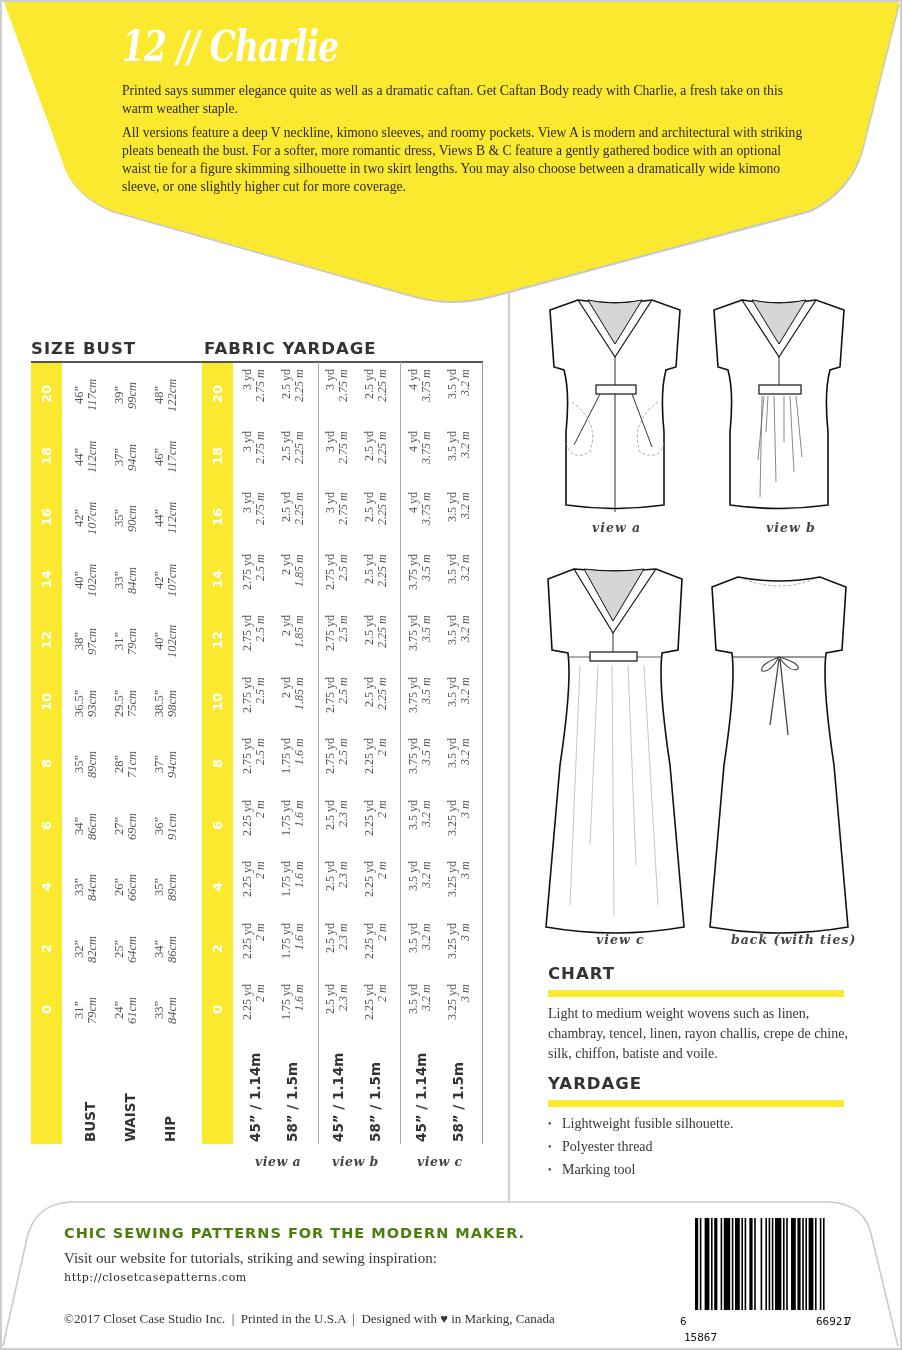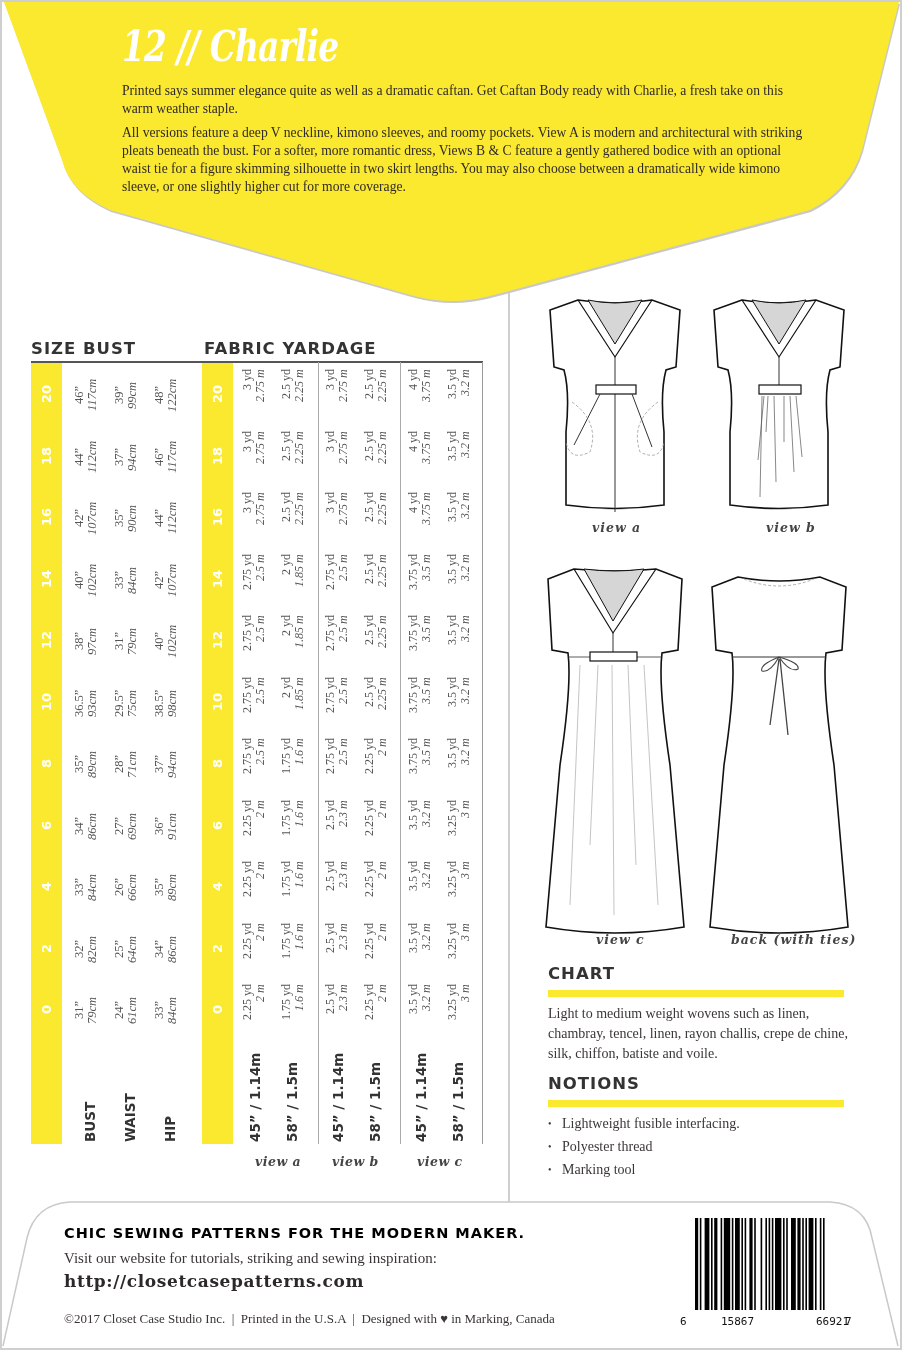--- a/index.html
+++ b/index.html
@@ -25,23 +25,23 @@
   .view-lbl{position:absolute;top:1154px;font-family:"DejaVu Serif",serif;font-style:italic;font-weight:bold;font-size:12.5px;color:#444;letter-spacing:0.5px;}
   .divider{position:absolute;left:508px;top:293px;width:2px;height:910px;background:#cfcfcf;}
   .garment{position:absolute;}
   .garment-lbl{position:absolute;font-family:"DejaVu Serif",serif;font-style:italic;font-weight:bold;font-size:12.5px;letter-spacing:1px;color:#444;}
   .right-head{position:absolute;left:548px;font-family:"DejaVu Sans",sans-serif;font-weight:bold;font-size:16.5px;letter-spacing:1px;color:#333;}
   .ybar-h{position:absolute;left:548px;width:296px;height:7px;background:#fbe92f;}
   .fabric-text{position:absolute;left:548px;top:1004px;width:300px;font-size:14px;line-height:20px;color:#3b3637;}
   .notions{position:absolute;left:548px;top:1112px;margin:0;padding:0;list-style:none;font-size:14px;line-height:23px;color:#3b3637;}
   .notions li{padding-left:14px;position:relative;}
   .notions li::before{content:"\2022";position:absolute;left:0;font-size:10px;}
-  .tagline{position:absolute;left:64px;top:1225px;font-family:"DejaVu Sans",sans-serif;font-weight:bold;font-size:14.5px;letter-spacing:1px;color:#000000;}
+  .tagline{position:absolute;left:64px;top:1225px;font-family:"DejaVu Sans",sans-serif;font-weight:bold;font-size:14.5px;letter-spacing:1px;color:#4d7c0f;}
   .visit{position:absolute;left:64px;top:1250px;font-size:15px;color:#3a3536;}
-  .url{position:absolute;left:64px;top:1271px;font-family:"DejaVu Serif",serif;font-weight:bold;font-size:17px;color:#2d2829;letter-spacing:0.6px;}
+  .url{position:absolute;left:64px;top:1271px;font-family:"DejaVu Serif",serif;font-weight:normal;font-size:11px;color:#2d2829;letter-spacing:0.6px;}
   .copyright{position:absolute;left:64px;top:1311px;font-size:13px;color:#3a3536;}
   .barcode{position:absolute;left:695px;top:1218px;}
   .bc-num{position:absolute;font-family:"DejaVu Sans Mono",monospace;font-size:11px;color:#111;top:1315px;}
 </style>
 </head>
 <body>
 
 <svg class="bg" width="902" height="1350" viewBox="0 0 902 1350">
 
   <path d="M4 2 L899 2 L862 150 Q850 190 810 210 L490 296 Q452 306 414 296 L110 210 Q70 192 62 160 Z" fill="#c8c8c8" transform="translate(1,2)"></path>
@@ -259,24 +259,24 @@
   <path d="M40 14 Q75 28 110 14" fill="none" stroke="#999" stroke-width="0.8" stroke-dasharray="3,2"></path>
   <line x1="28" y1="92" x2="122" y2="92" stroke="#333" stroke-width="1"></line>
   <path d="M75 92 Q55 100 58 106 Q66 108 75 92 Q86 108 94 104 Q96 98 75 92" fill="none" stroke="#444" stroke-width="1.1"></path>
   <path d="M75 94 L66 160 M76 94 L84 170" stroke="#444" stroke-width="1.3" fill="none"></path>
 </svg>
 <div class="garment-lbl" style="left:731px;top:932px;">back (with ties)</div>
 
 <div class="right-head" style="top:964px;">CHART</div>
 <div class="ybar-h" style="top:990px;"></div>
 <div class="fabric-text">Light to medium weight wovens such as linen, chambray, tencel, linen, rayon challis, crepe de chine, silk, chiffon, batiste and voile.</div>
-<div class="right-head" style="top:1074px;">NOTIONS</div>
+<div class="right-head" style="top:1074px;">YARDAGE</div>
 <div class="ybar-h" style="top:1100px;"></div>
 <ul class="notions">
-  <li>Lightweight fusible interfacing.</li>
+  <li>Lightweight fusible silhouette.</li>
   <li>Polyester thread</li>
   <li>Marking tool</li>
 </ul>
 
 <div class="tagline">CHIC SEWING PATTERNS FOR THE MODERN MAKER.</div>
 <div class="visit">Visit our website for tutorials, striking and sewing inspiration:</div>
 <div class="url">http://closetcasepatterns.com</div>
 <div class="copyright"><span style="white-space:pre;">©2017 Closet Case Studio Inc.  |  Printed in the U.S.A  |  Designed with </span><span>♥</span><span style="white-space:pre;"> in Marking, Canada</span></div>
 
 <svg class="barcode" width="160" height="100" viewBox="0 0 160 100" id="barcode-svg">
@@ -303,15 +303,15 @@
     <rect x="95.99999999999997" y="0" width="4.800000000000001" height="92" fill="#000"></rect>
     <rect x="102.39999999999996" y="0" width="3.2" height="92" fill="#000"></rect>
     <rect x="107.19999999999996" y="0" width="1.6" height="92" fill="#000"></rect>
     <rect x="110.39999999999995" y="0" width="1.6" height="92" fill="#000"></rect>
     <rect x="113.59999999999994" y="0" width="4.800000000000001" height="92" fill="#000"></rect>
     <rect x="119.99999999999993" y="0" width="1.6" height="92" fill="#000"></rect>
     <rect x="124.79999999999993" y="0" width="1.6" height="92" fill="#000"></rect>
     <rect x="127.99999999999991" y="0" width="1.6" height="92" fill="#000"></rect>
   </svg>
 <div class="bc-num" style="left:680px;">6</div>
-<div class="bc-num" style="left:721px;">15867</div>
+<div class="bc-num" style="left:684px;margin-top:16px;">15867</div>
 <div class="bc-num" style="left:816px;">66921</div>
 <div class="bc-num" style="left:845px;">7</div>
 
 </body></html>

